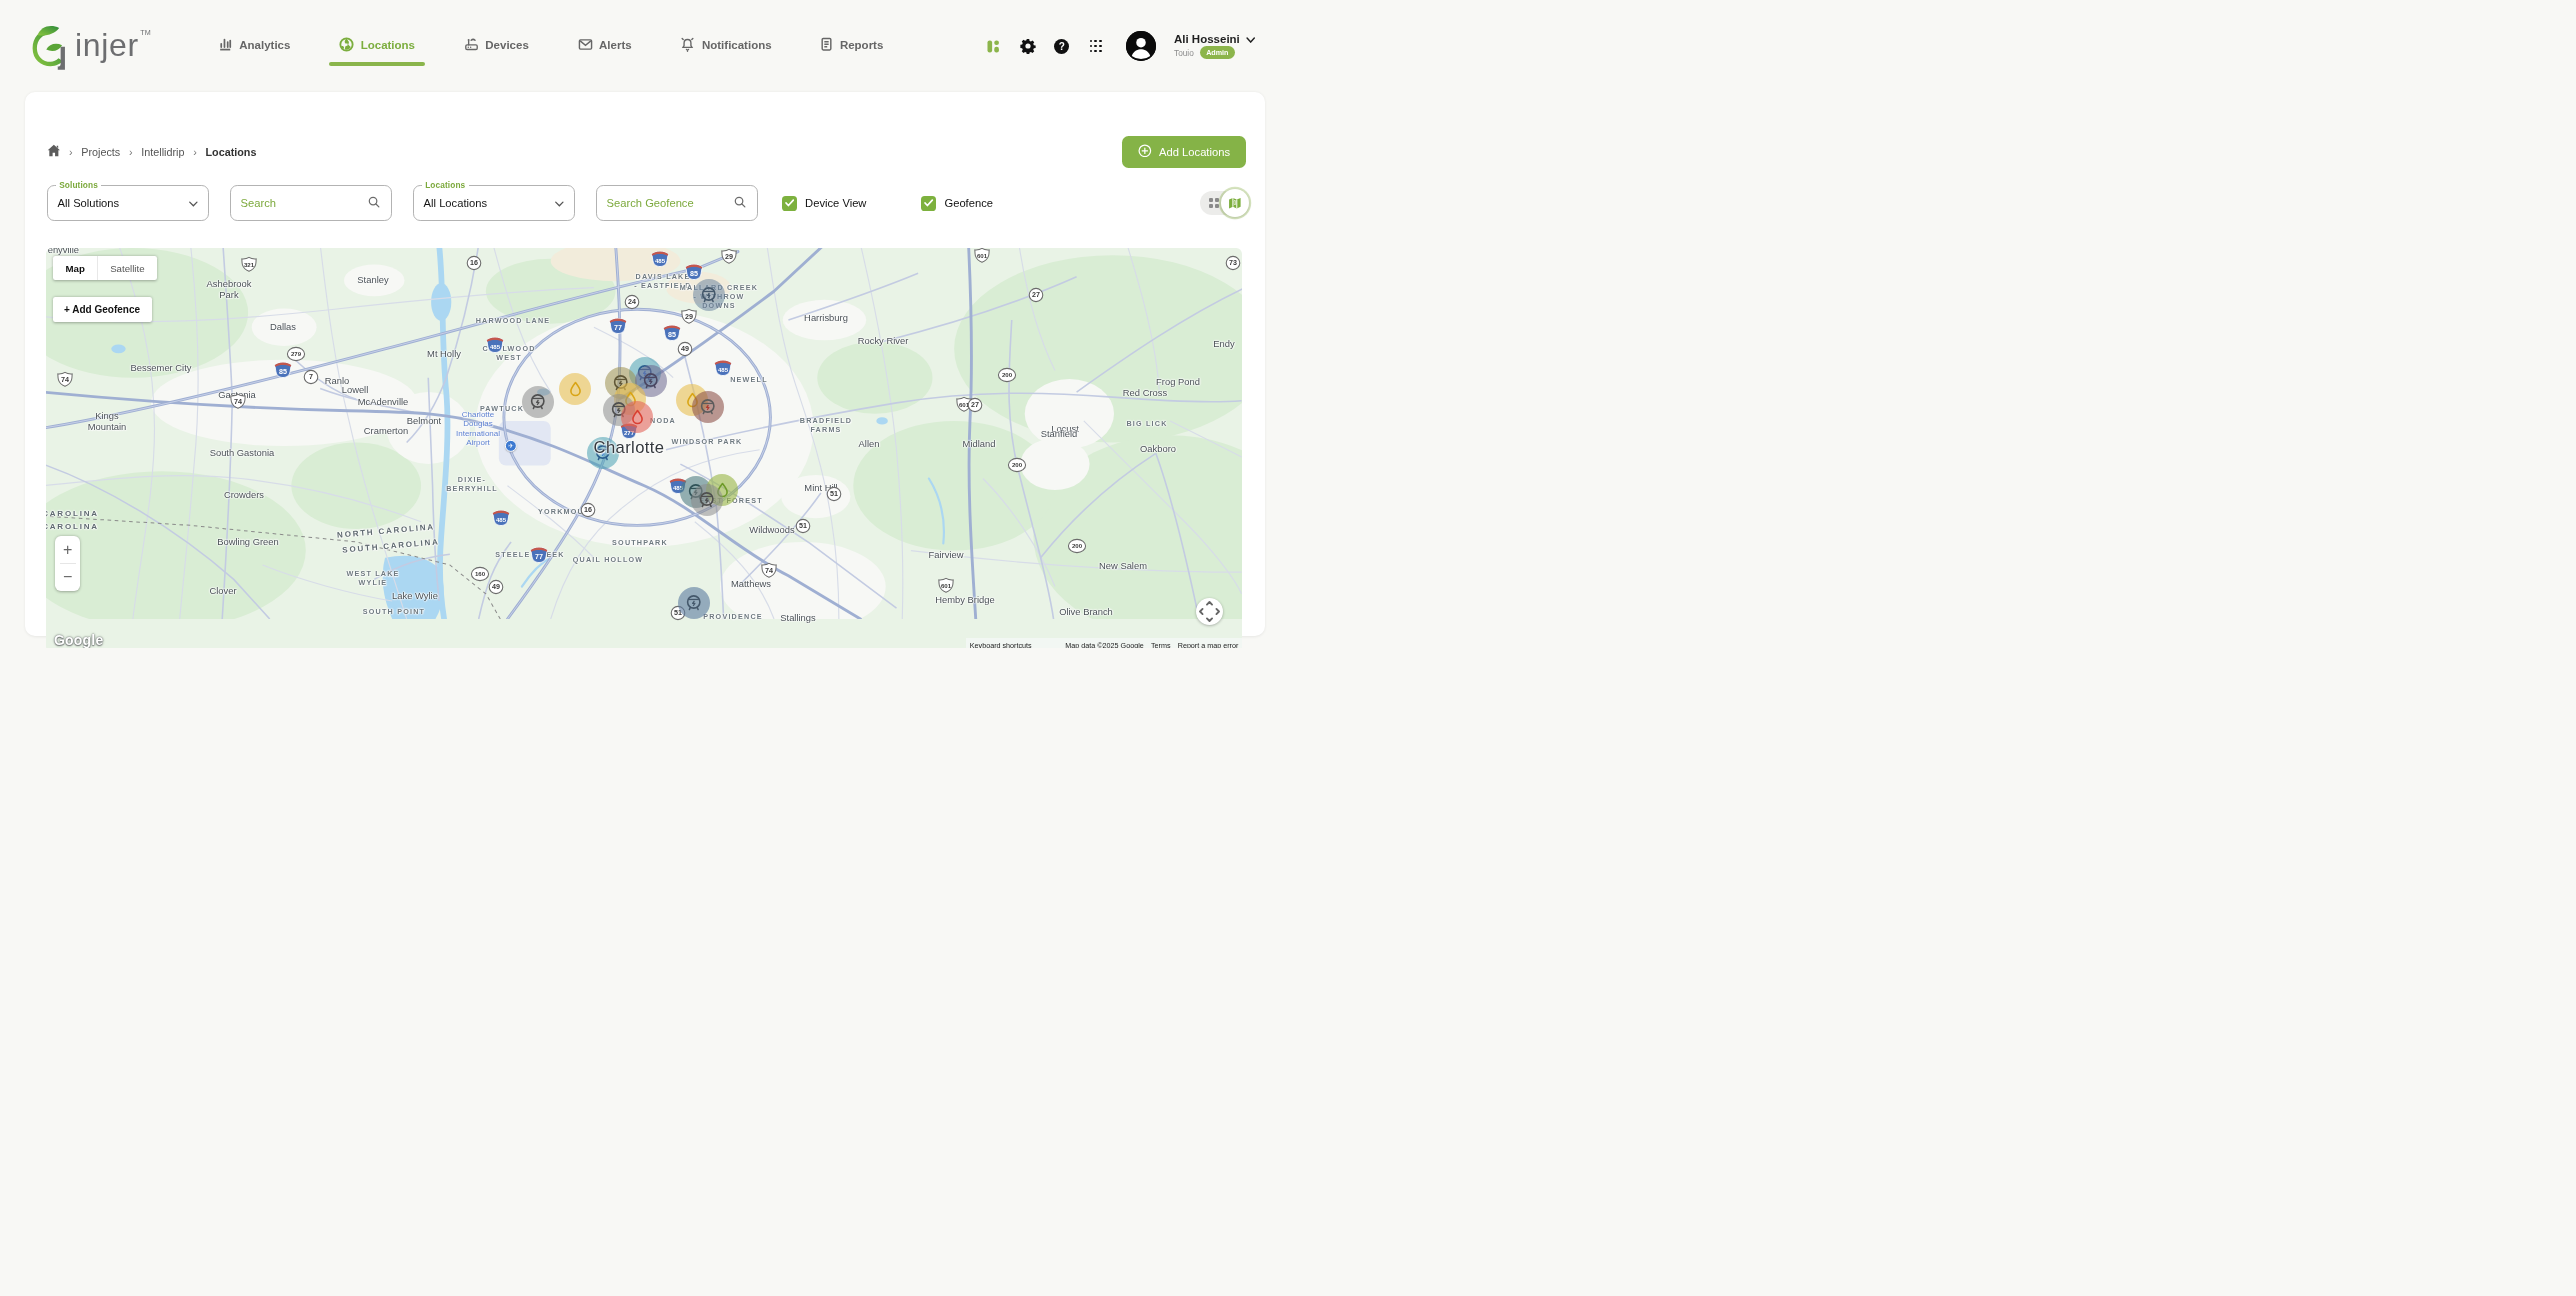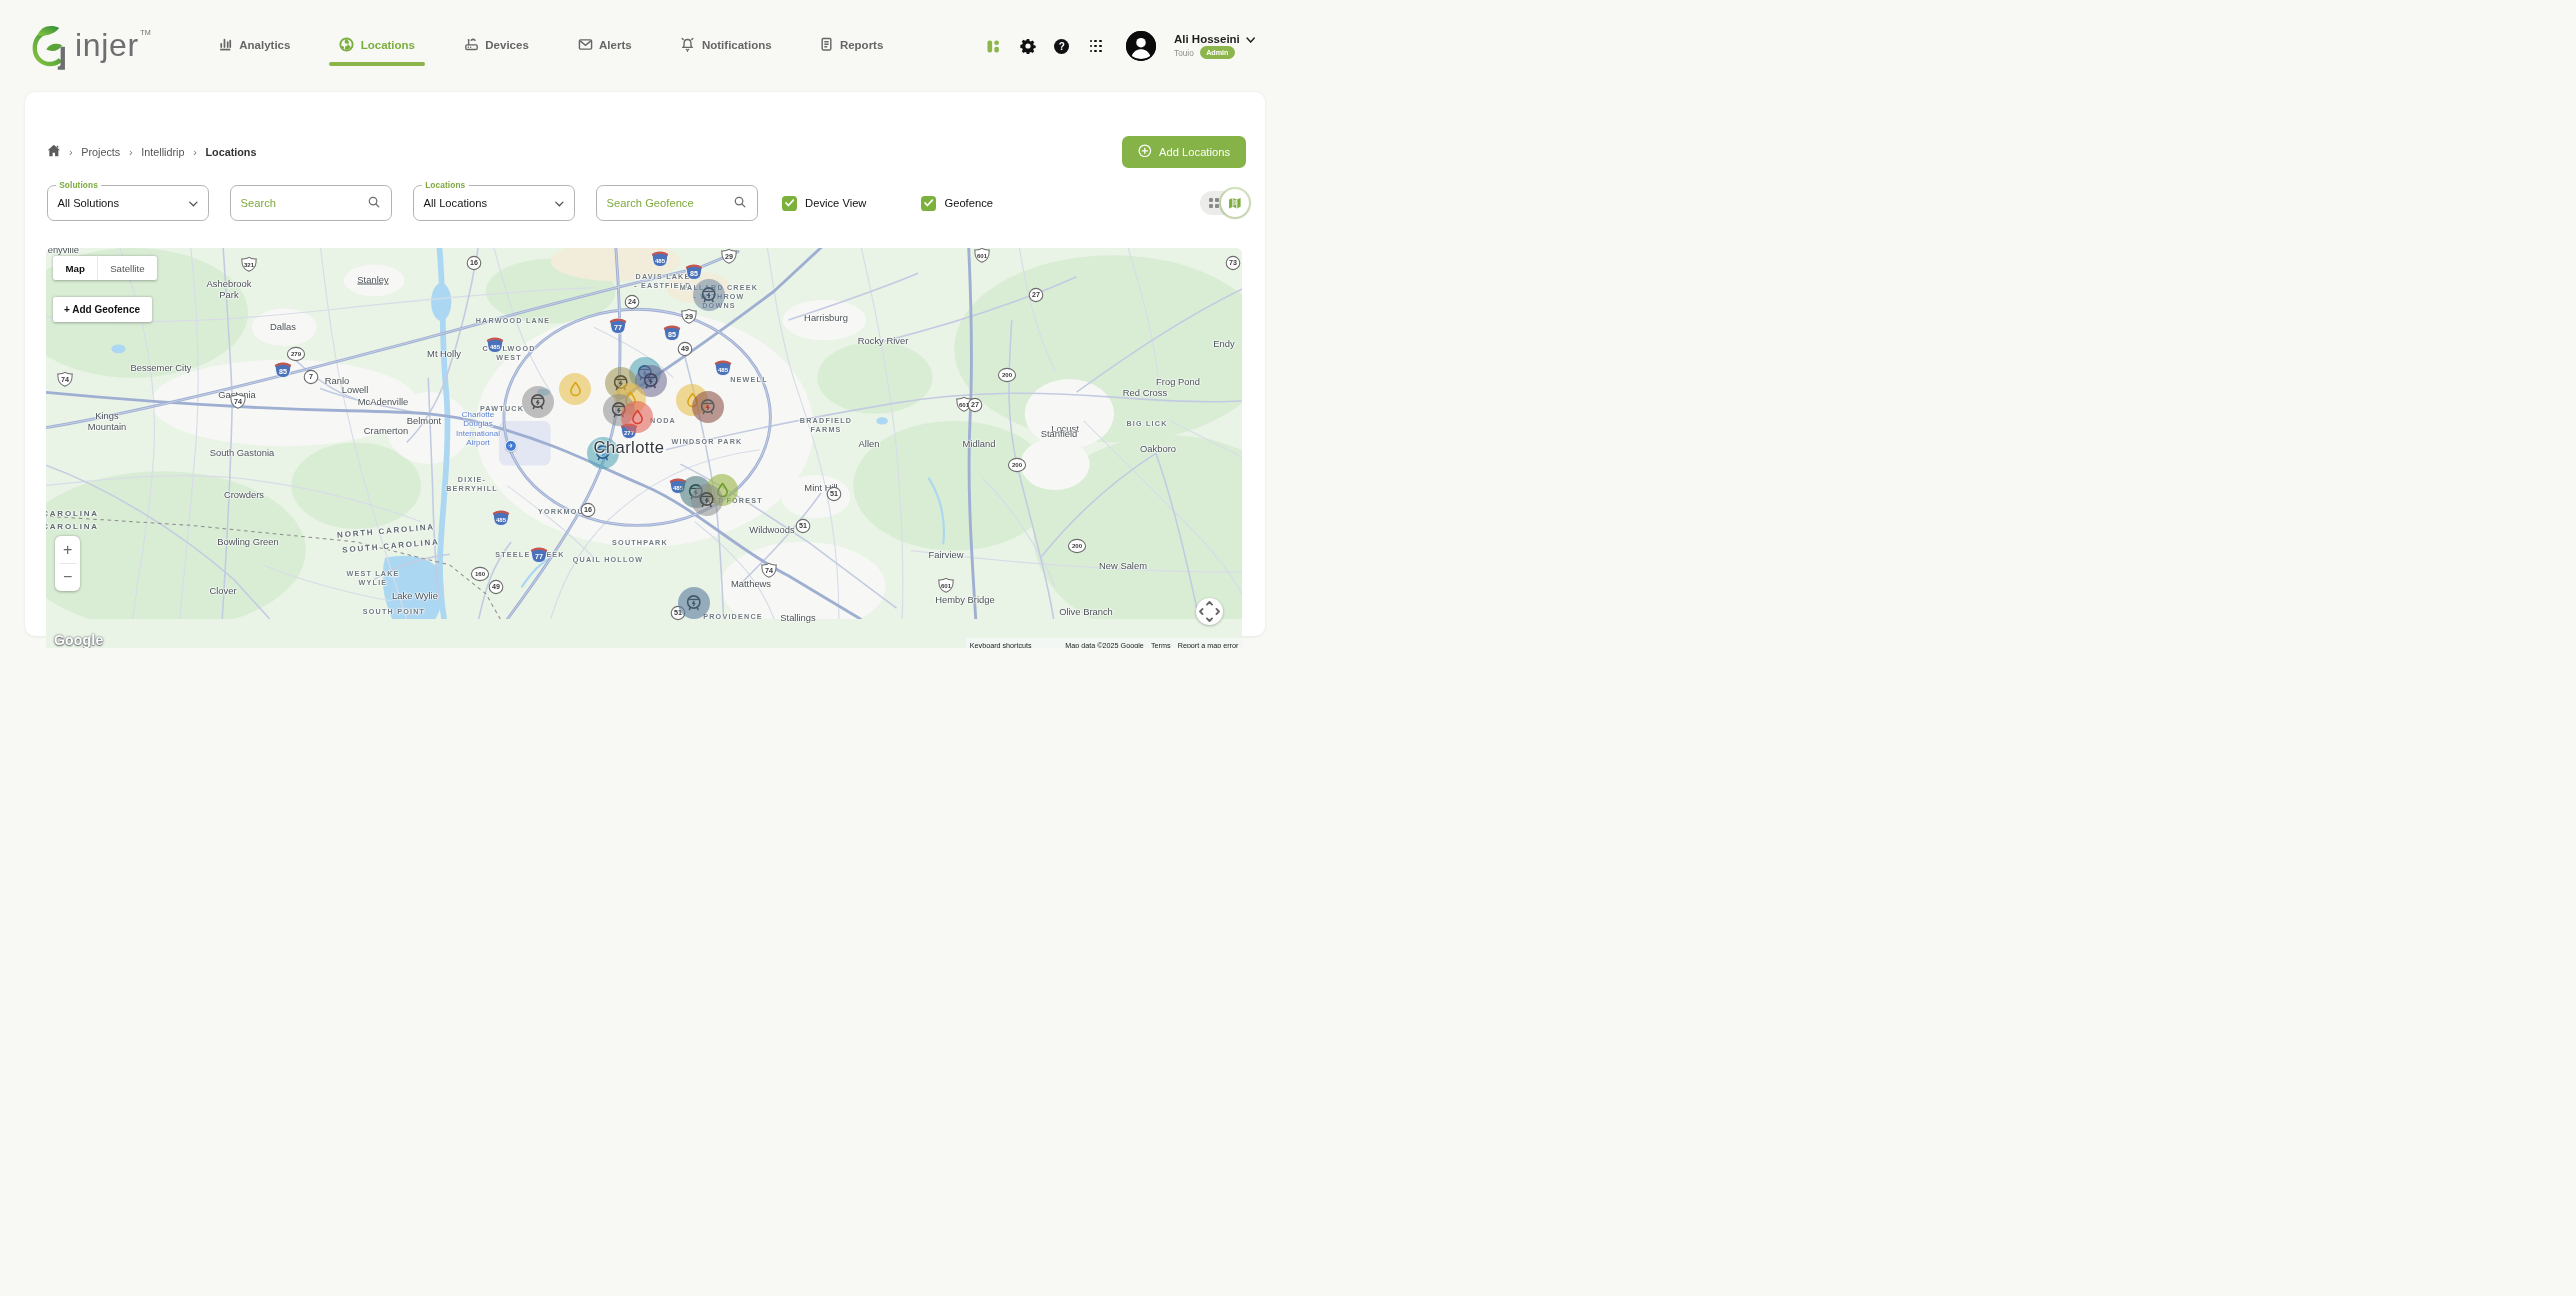--- a/index.html
+++ b/index.html
@@ -427,21 +427,21 @@
         <path d="M-5 250 C120 230 300 185 470 140 C600 106 760 60 905 28 L960 5"></path>
         <path d="M790 -5 C795 60 800 140 793 210 C785 300 740 380 640 515"></path>
         <ellipse cx="820" cy="235" rx="185" ry="150"></ellipse>
       </g>
 
       <path d="M-5 372 L200 385 L430 408 L560 440 L610 480 L630 515" fill="none" stroke="#8a8a8a" stroke-width="1.4" stroke-dasharray="5,5"></path>
     </svg>
 
     <div class="map-layer" id="map-labels">
         <div class="lbl lbl-town" style="left: 17.3px; top: 1.4px;">enyville</div>
-        <div class="lbl lbl-town" style="left: 327px; top: 31px; text-decoration: underline;">Stanley</div>
+        <div class="lbl lbl-town" style="left: 327px; top: 31px;">Stanley</div>
         <div class="lbl lbl-town" style="left: 183px; top: 41px;">Ashebrook
 Park</div>
         <div class="lbl lbl-town" style="left: 237px; top: 78px;">Dallas</div>
         <div class="lbl lbl-town" style="left: 398px; top: 105px;">Mt Holly</div>
         <div class="lbl lbl-town" style="left: 115px; top: 119px;">Bessemer City</div>
         <div class="lbl lbl-town" style="left: 291px; top: 132px;">Ranlo</div>
         <div class="lbl lbl-town" style="left: 309px; top: 141px;">Lowell</div>
         <div class="lbl lbl-town" style="left: 337px; top: 153px;">McAdenville</div>
         <div class="lbl lbl-town" style="left: 191px; top: 146px;">Gastonia</div>
         <div class="lbl lbl-town" style="left: 378px; top: 172px;">Belmont</div>

